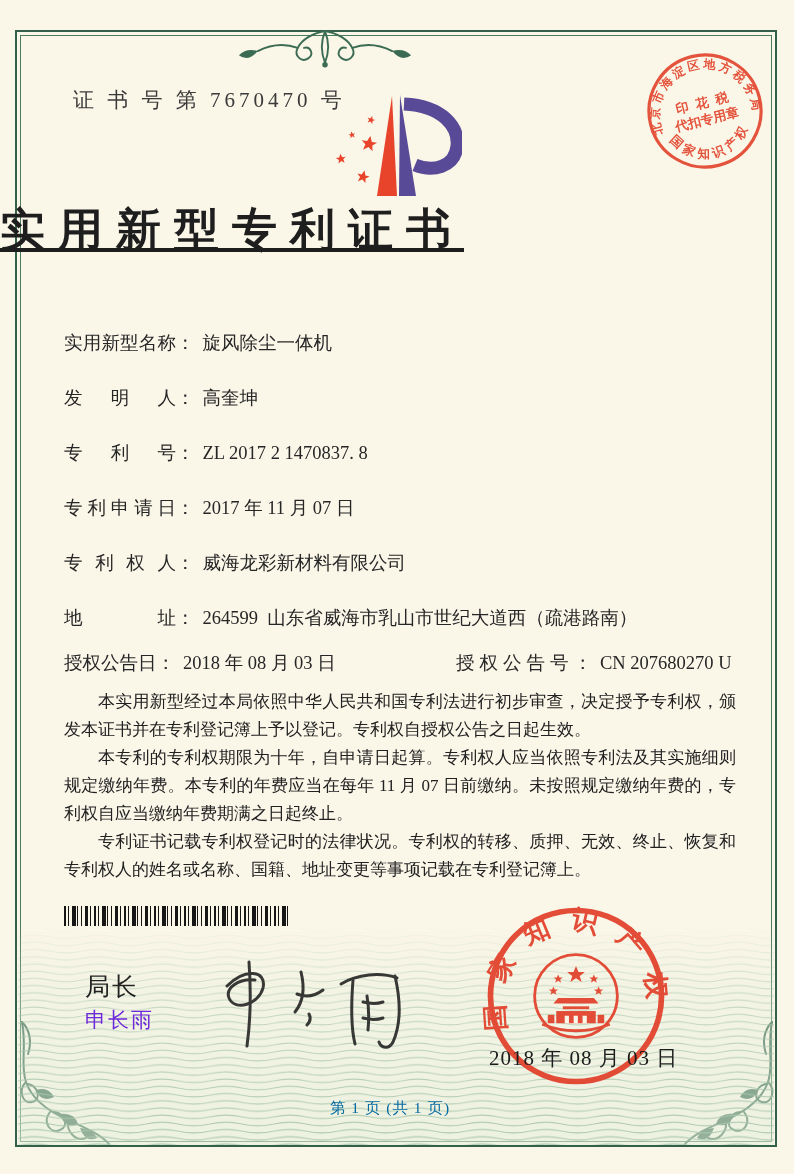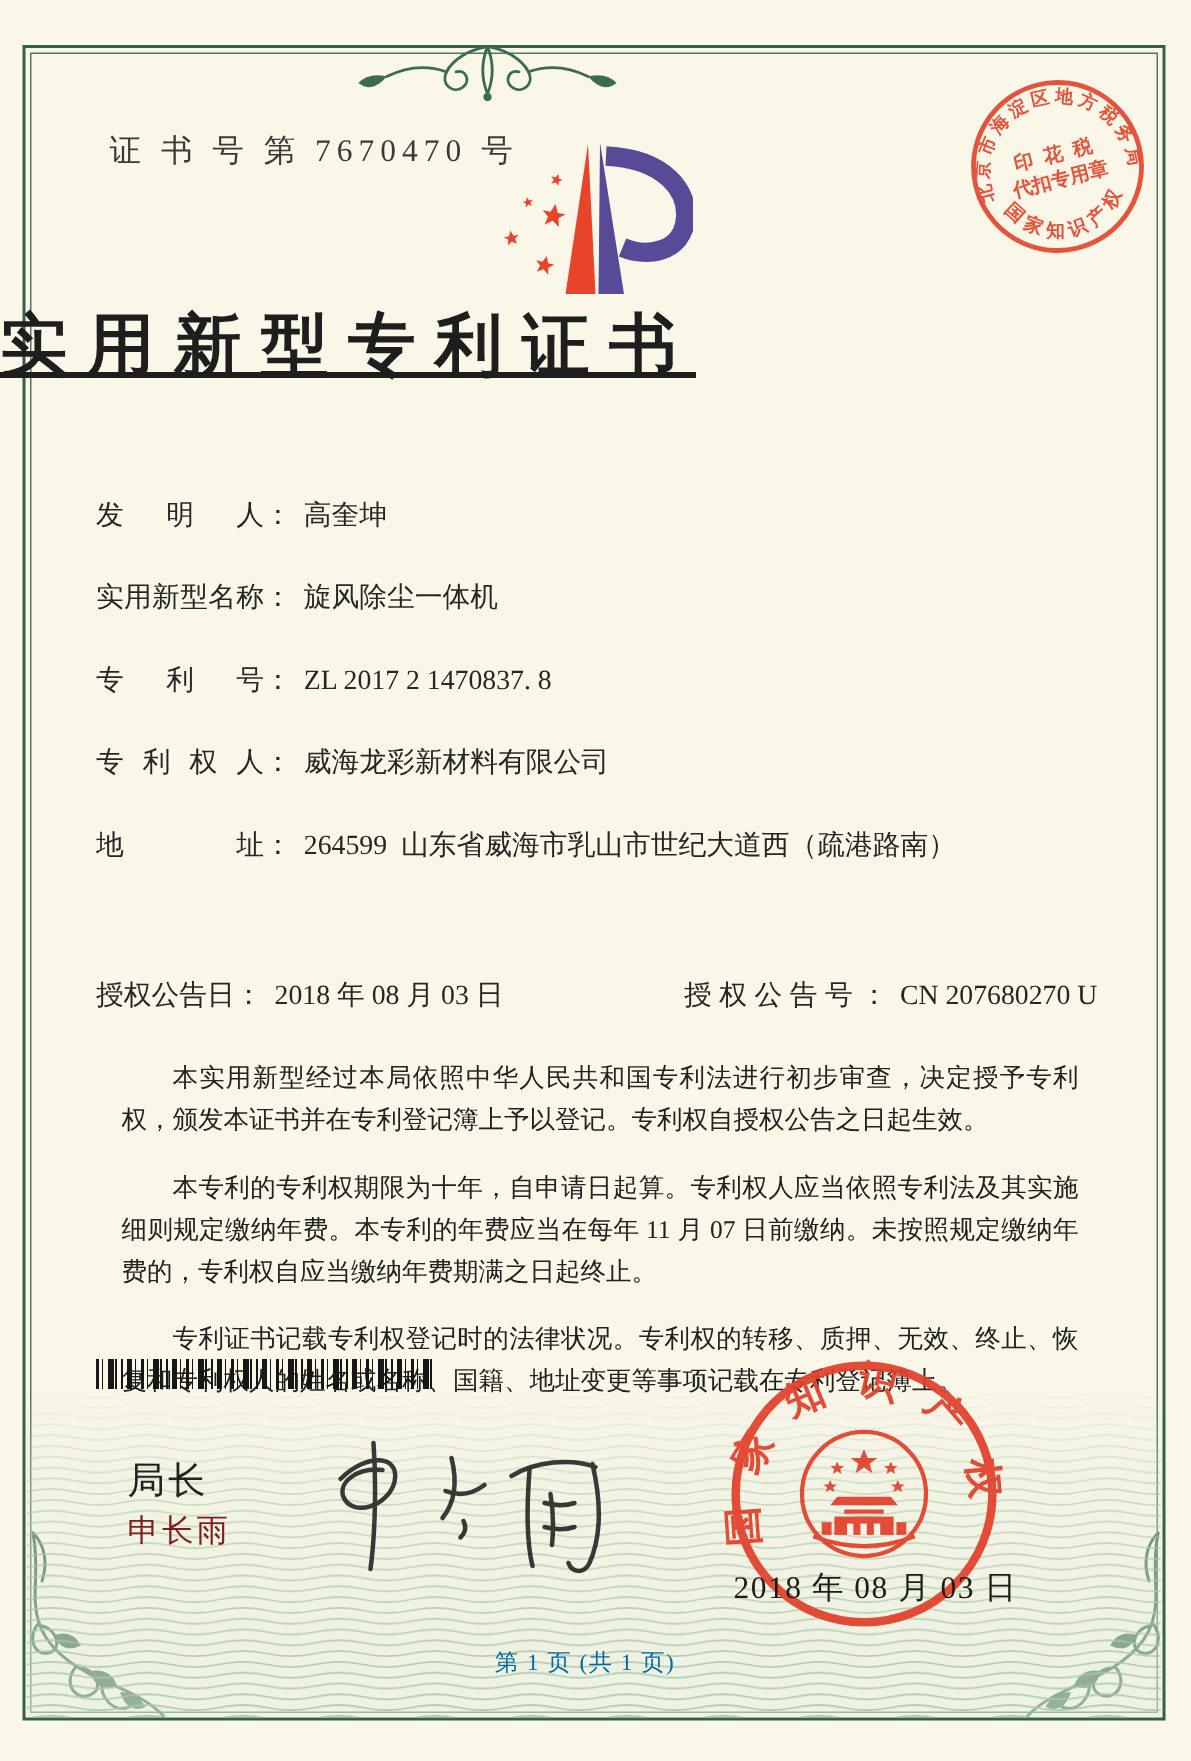--- a/index.html
+++ b/index.html
@@ -34,36 +34,36 @@
   .fields{position:absolute;left:64px;top:330px;width:670px;font-size:18.5px;color:#262626;}
   .field-row{height:55px;}
   .flabel{display:inline-block;width:112px;text-align:justify;text-align-last:justify;}
   .fvalue{white-space:pre-wrap;margin-left:8px;}
   .grant-row{position:absolute;left:64px;top:650px;width:680px;font-size:18.5px;color:#262626;}
   .grant-right{position:absolute;left:392px;top:0;}
   .grant-right .flabel2{letter-spacing:5px;}
   
   .body-text{position:absolute;left:64px;top:688px;width:672px;
     font-size:17px;line-height:28px;text-align:justify;color:#212121;}
-  .body-text p{margin:17px;text-indent:2em;}
+  .body-text p{margin:0;text-indent:2em;}
   
   .barcode{position:absolute;left:64px;top:906px;width:226px;height:20px;z-index:2;
     background-image:repeating-linear-gradient(90deg,
       #161616 0 2px,transparent 2px 4px,
       #161616 4px 5px,transparent 5px 8px,
       #161616 8px 12px,transparent 12px 13px,
       #161616 13px 14px,transparent 14px 17px,
       #161616 17px 18px,transparent 18px 21px,
       #161616 21px 24px,transparent 24px 26px,
       #161616 26px 27px,transparent 27px 30px);}
   
   .director-label{position:absolute;left:85px;top:970px;font-size:25px;
     letter-spacing:2px;color:#222;z-index:2;font-family:"Liberation Sans","DejaVu Sans",sans-serif;}
   .director-name{position:absolute;left:85px;top:1006px;font-size:21px;
-    letter-spacing:2px;color:#7f1d1d;z-index:2;font-family:"Liberation Sans","DejaVu Sans",sans-serif;}
+    letter-spacing:2px;color:#6d28d9;z-index:2;font-family:"Liberation Sans","DejaVu Sans",sans-serif;}
   .signature{position:absolute;left:205px;top:950px;width:210px;height:108px;z-index:3;}
   
   .office-seal{position:absolute;left:482px;top:902px;width:188px;height:188px;z-index:2;opacity:.93;}
   .seal-date{position:absolute;left:489px;top:1044px;font-size:21px;color:#1c1c1c;
     letter-spacing:1px;z-index:3;white-space:pre-wrap;}
   
   .footer{position:absolute;left:0;top:1098px;width:780px;text-align:center;
     font-size:15.5px;color:#0369a1;z-index:2;letter-spacing:1px;white-space:pre-wrap;}
   
   .stamp-text{font-family:"Liberation Serif","DejaVu Serif",serif;font-weight:bold;}
@@ -170,27 +170,30 @@
     <text class="stamp-text" x="61" y="74" text-anchor="middle" fill="#E3462E" font-size="13">代扣专用章</text>
     <text class="stamp-text" fill="#E3462E" font-size="12.5" letter-spacing="4">
       <textPath href="#arcB" startOffset="2">国家知识产权局</textPath>
     </text>
   </svg>
 
   <div class="page-title">实用新型专利证书</div>
 
   <div class="fields">
     <div class="field-row">
+      <span class="flabel">实用新型名称</span><span>：</span><span class="fvalue">旋风除尘一体机</span>
+    </div>
+    <div class="field-row">
       <span class="flabel">发明人</span><span>：</span><span class="fvalue">高奎坤</span>
     </div>
     <div class="field-row">
-      <span class="flabel">实用新型名称</span><span>：</span><span class="fvalue">旋风除尘一体机</span>
-    </div>
-    <div class="field-row">
       <span class="flabel">专利号</span><span>：</span><span class="fvalue">ZL 2017 2 1470837. 8</span>
+    </div>
+    <div class="field-row">
+      <span class="flabel">专利申请日</span><span>：</span><span class="fvalue">2017 年 11 月 07 日</span>
     </div>
     <div class="field-row">
       <span class="flabel">专利权人</span><span>：</span><span class="fvalue">威海龙彩新材料有限公司</span>
     </div>
     <div class="field-row">
       <span class="flabel">地址</span><span>：</span><span class="fvalue">264599  山东省威海市乳山市世纪大道西（疏港路南）</span>
     </div>
   </div>
 
   <div class="grant-row">

